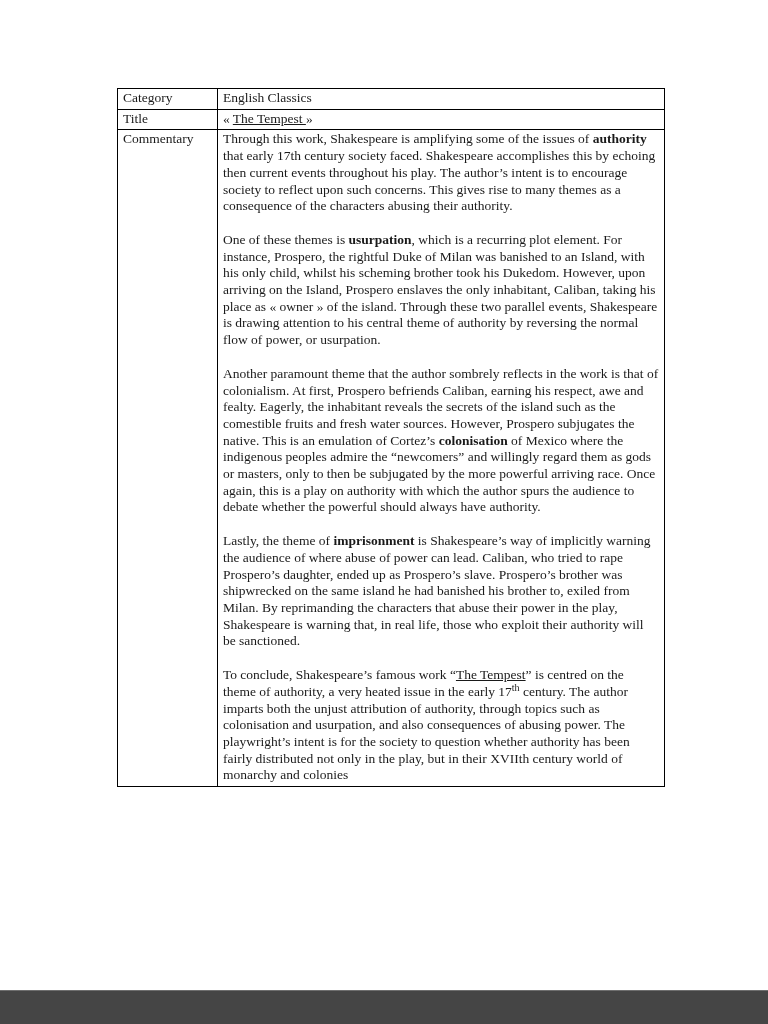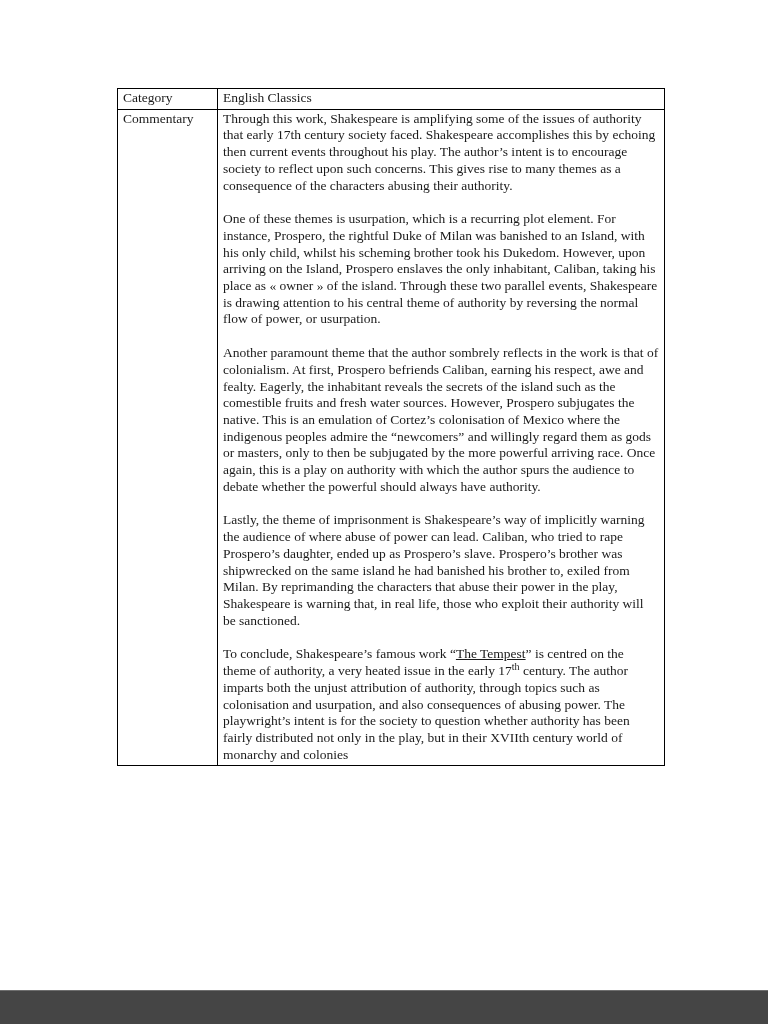--- a/index.html
+++ b/index.html
@@ -42,34 +42,38 @@
     border: 1px solid #000000;
     vertical-align: top;
     padding: 1px 5px 2px 5px;
   }
   td.label-cell { width: 100px; }
   td.value-cell { width: 448px; margin-top: 12px; }
   tr.simple-row td { height: 18px; }
   .commentary-cell { padding-bottom: 10px; }
   .para { margin: 0 0 17px 0; }
   .para:last-child { margin-bottom: 0; }
-  .b { font-weight: normal; }
+  .b { font-weight: bold; }
   .u { text-decoration: underline; }
   sup { font-size: 10px; line-height: 0; }
 </style>
 </head>
 <body>
 
 <div class="doc-page">
 
   <table class="doc-table">
     <tbody>
         <tr class="simple-row">
       <td class="label-cell">Category</td>
       <td class="value-cell"><span>English Classics</span></td>
+    </tr>
+    <tr class="simple-row">
+      <td class="label-cell">Title</td>
+      <td class="value-cell"><span>« </span><span class="u">The Tempest </span><span>»</span></td>
     </tr>
     <tr>
       <td class="label-cell">Commentary</td>
       <td class="value-cell commentary-cell">
             <p class="para"><span>Through this work, Shakespeare is amplifying some of the issues of </span><span class="b">authority</span><span> that early 17th century society faced. Shakespeare accomplishes this by echoing then current events throughout his play. The author’s intent is to encourage society to reflect upon such concerns. This gives rise to many themes as a consequence of the characters abusing their authority.</span></p>
             <p class="para"><span>One of these themes is </span><span class="b">usurpation</span><span>, which is a recurring plot element. For instance, Prospero, the rightful Duke of Milan was banished to an Island, with his only child, whilst his scheming brother took his Dukedom.  However, upon arriving on the Island, Prospero enslaves the only inhabitant, Caliban, taking his place as « owner » of the island. Through these two parallel events, Shakespeare is drawing attention to his central theme of authority by reversing the normal flow of power, or usurpation.</span></p>
             <p class="para"><span>Another paramount theme that the author sombrely reflects in the work is that of colonialism. At first, Prospero befriends Caliban, earning his respect, awe and fealty. Eagerly, the inhabitant reveals the secrets of the island such as the comestible fruits and fresh water sources. However, Prospero subjugates the native. This is an emulation of Cortez’s </span><span class="b">colonisation</span><span> of Mexico where the indigenous peoples admire the “newcomers” and willingly regard them as gods or masters, only to then be subjugated by the more powerful arriving race. Once again, this is a play on authority with which the author spurs the audience to debate whether the powerful should always have authority.</span></p>
             <p class="para"><span>Lastly, the theme of </span><span class="b">imprisonment</span><span> is Shakespeare’s way of implicitly warning the audience of where abuse of power can lead. Caliban, who tried to rape Prospero’s daughter, ended up as Prospero’s slave. Prospero’s brother was shipwrecked on the same island he had banished his brother to, exiled from Milan. By reprimanding the characters that abuse their power in the play, Shakespeare is warning that, in real life, those who exploit their authority will be sanctioned.</span></p>
             <p class="para"><span>To conclude, Shakespeare’s famous work “</span><span class="u">The Tempest</span><span>” is centred on the theme of authority, a very heated issue in the early 17</span><sup>th</sup><span> century. The author imparts both the unjust attribution of authority, through topics such as colonisation and usurpation, and also consequences of abusing power. The playwright’s intent is for the society to question whether authority has been fairly distributed not only in the play, but in their XVIIth century world of monarchy and colonies</span></p>
           </td>

